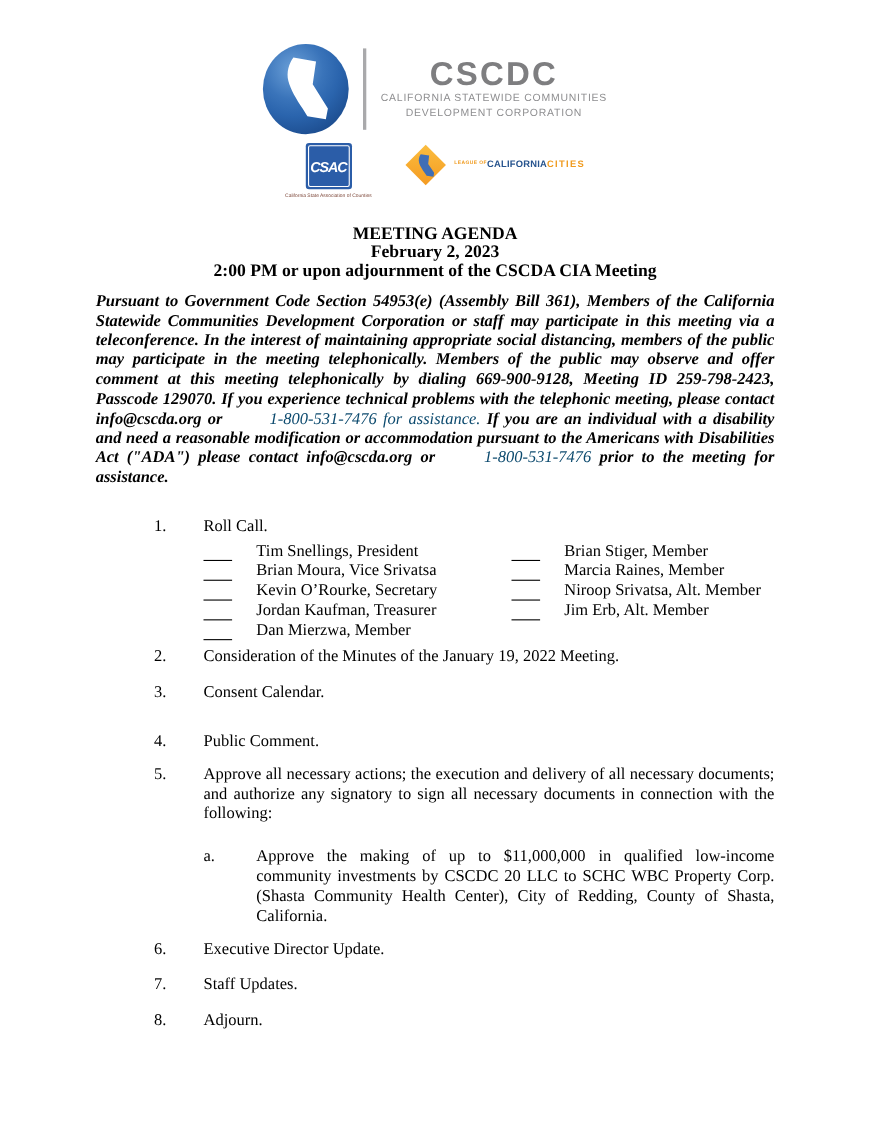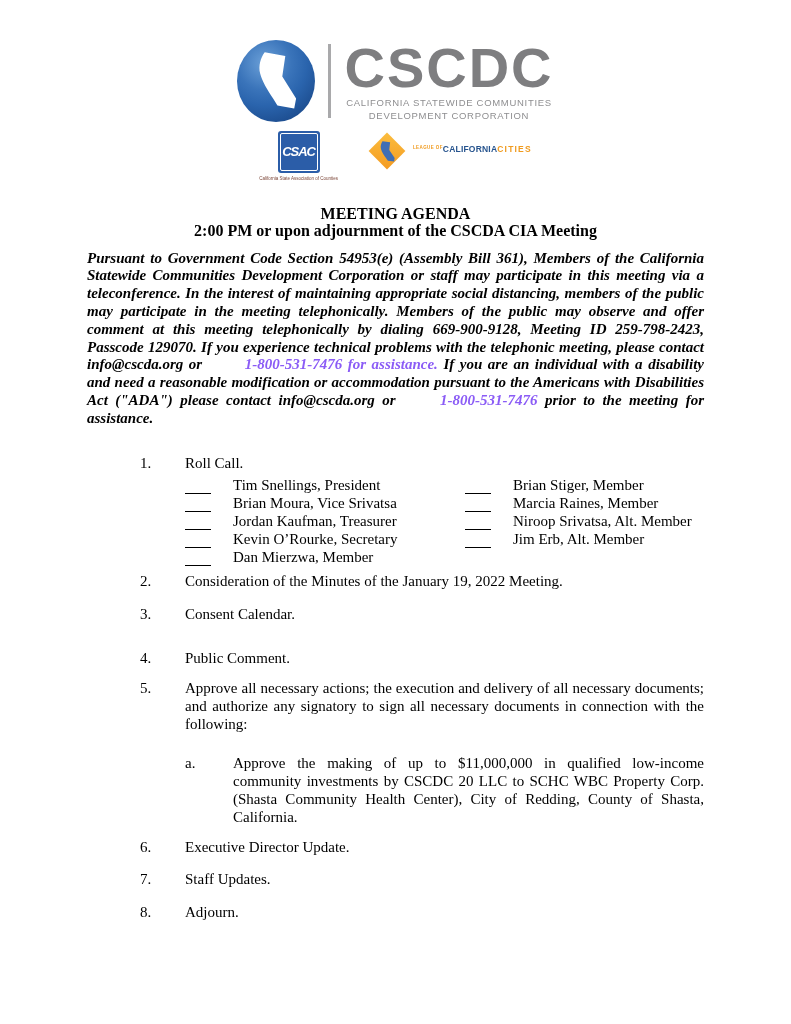--- a/index.html
+++ b/index.html
@@ -19,21 +19,21 @@
   .logo-circle {
     width: 78px; height: 82px; border-radius: 50%;
     background: radial-gradient(circle at 35% 28%, #6ba0d8 0%, #3a74ba 35%, #2a64ad 55%, #1c4c8e 82%, #163e77 100%);
     display: flex; align-items: center; justify-content: center;
     flex: none;
   }
   .logo-circle svg { width: 46px; height: 62px; transform: rotate(2deg); }
   .logo-divider { width: 3px; height: 74px; background: #a9a9ab; flex: none; }
   .logo-text { text-align: center; font-family: "Liberation Sans", sans-serif; }
   .logo-acronym {
-    font-size: 56px; font-weight: bold; color: #7e7e80;
+    font-size: 30px; font-weight: bold; color: #7e7e80;
     letter-spacing: 2px; line-height: 1;
   }
   .logo-org { font-size: 9.5px; color: #8e8e90; letter-spacing: 0.7px; line-height: 1.4; }
 
   
   .affiliates {
     display: flex; justify-content: center; align-items: flex-start;
     gap: 30px; margin-top: 8px; height: 50px;
     font-family: "Liberation Sans", sans-serif;
   }
@@ -64,21 +64,21 @@
   
   .title-block { text-align: center; margin-top: 24px; font-weight: bold; font-size: 16px; line-height: 17px; }
 
   
   .notice {
     width: 617px; margin: 11px auto 0 auto;
     font-size: 15px; line-height: 17.8px;
     font-style: italic; font-weight: bold;
     text-align: justify;
   }
-  .notice .gray { color: #8b5cf6; font-weight: bold; margin-left: 37px; }
+  .notice .gray { color: #0c4a6e; font-weight: normal; margin-left: 37px; }
 
   
   .agenda { margin: 26px 87px 0 88px; font-size: 15px; line-height: 18px; }
   .item { display: flex; margin-left: 52px; }
   .item .num { width: 45px; flex: none; }
   .item .body { flex: 1; }
   .justify .body { text-align: justify; }
   .mt-i1 { margin-top: 0; }
   .mt-i2 { margin-top: 6px; }
   .mt-i3 { margin-top: 15px; }
@@ -133,20 +133,21 @@
       <div class="league-text">
         <span class="league-line1">LEAGUE OF</span>
         <span class="league-line2">CALIFORNIA</span>
         <span class="league-line3">CITIES</span>
       </div>
     </div>
   </div>
 
   <div class="title-block">
     <div>MEETING AGENDA</div>
+    <div>February 2, 2023</div>
     <div>2:00 PM or upon adjournment of the CSCDA CIA Meeting</div>
   </div>
 
   <p class="notice"><span>Pursuant to Government Code Section 54953(e) (Assembly Bill 361), Members of the California Statewide Communities Development Corporation or staff may participate in this meeting via a teleconference.  In the interest of maintaining appropriate social distancing, members of the public may participate in the meeting telephonically. Members of the public may observe and offer comment at this meeting telephonically by dialing 669-900-9128, Meeting ID 259-798-2423, Passcode 129070.  If you experience technical problems with the telephonic meeting, please contact info@cscda.org or </span><span class="gray">1-800-531-7476 for assistance.</span><span> If you are an individual with a disability and need a reasonable modification or accommodation pursuant to the Americans with Disabilities Act ("ADA") please contact info@cscda.org or </span><span class="gray">1-800-531-7476</span><span> prior to the meeting for assistance.</span></p>
 
   <div class="agenda">
 
     <div class="item mt-i1">
       <span class="num">1.</span>
       <span class="body">Roll Call.</span>
@@ -157,25 +158,25 @@
         <div class="rc-row">
           <span class="blank"></span>
           <span class="rc-name">Tim Snellings, President</span>
         </div>
         <div class="rc-row">
           <span class="blank"></span>
           <span class="rc-name">Brian Moura, Vice Srivatsa</span>
         </div>
         <div class="rc-row">
           <span class="blank"></span>
+          <span class="rc-name">Kevin O’Rourke, Secretary</span>
+        </div>
+        <div class="rc-row">
+          <span class="blank"></span>
           <span class="rc-name">Jordan Kaufman, Treasurer</span>
-        </div>
-        <div class="rc-row">
-          <span class="blank"></span>
-          <span class="rc-name">Kevin O’Rourke, Secretary</span>
         </div>
         <div class="rc-row">
           <span class="blank"></span>
           <span class="rc-name">Dan Mierzwa, Member</span>
         </div>
       </div>
       <div class="rc-col-right">
         <div class="rc-row">
           <span class="blank"></span>
           <span class="rc-name">Brian Stiger, Member</span>

